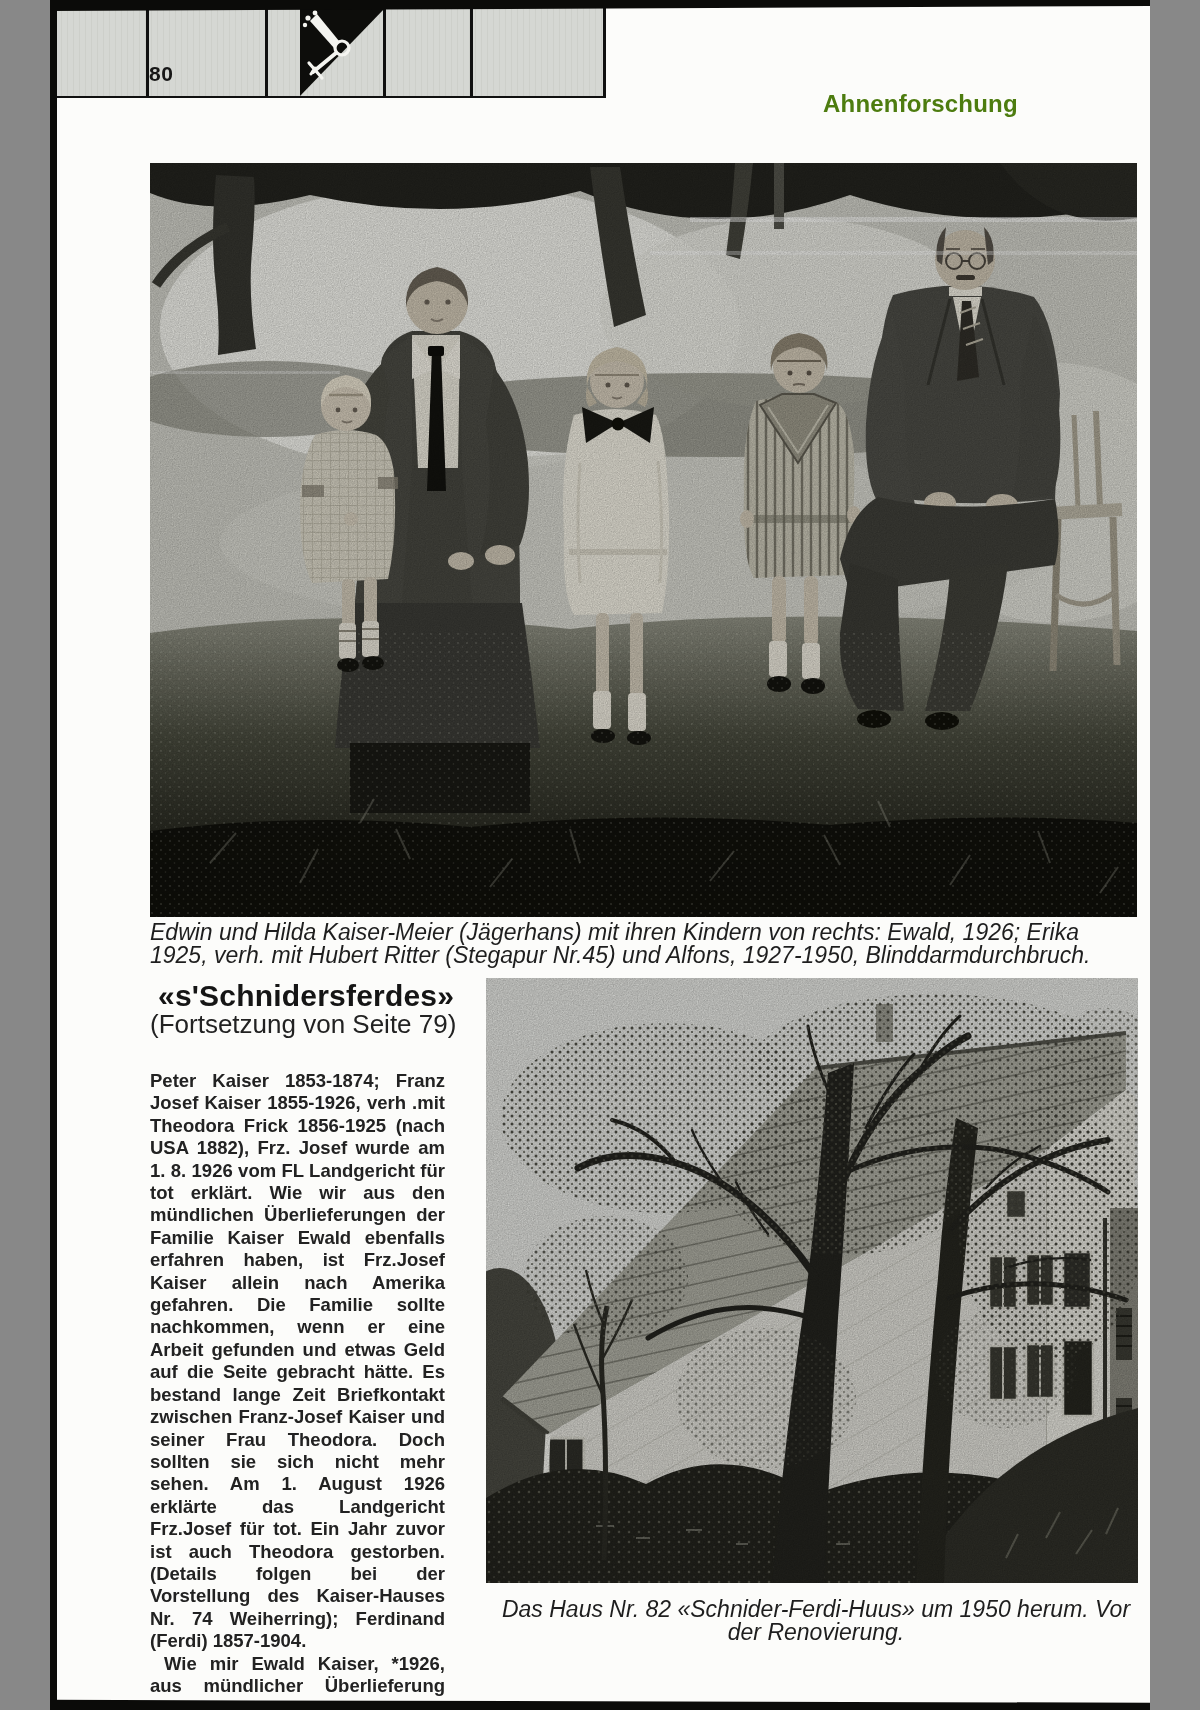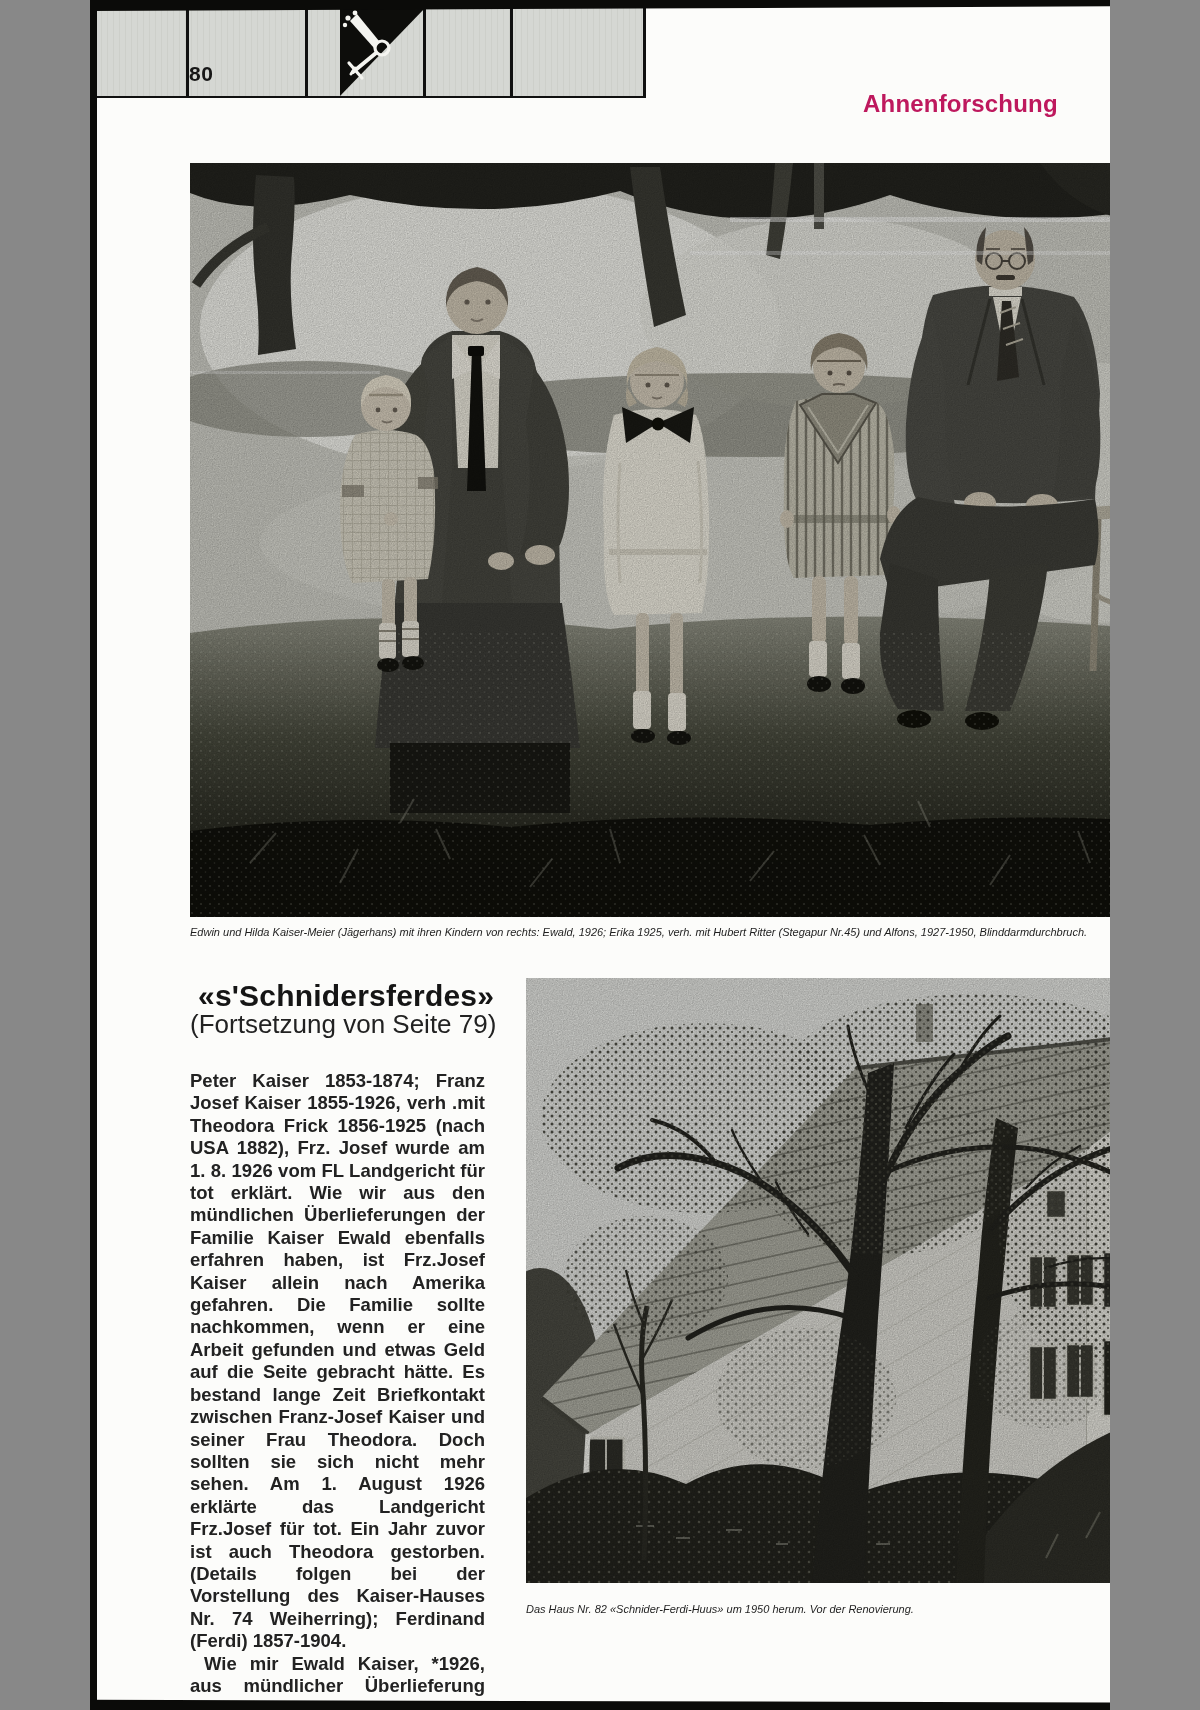--- a/index.html
+++ b/index.html
@@ -1,17 +1,17 @@
 <!DOCTYPE html>
 <html lang="de"><head>
 <meta charset="utf-8">
 <style>
   html,body{margin:0;padding:0;background:#888;}
   #scan{
-    position:relative; width:1020px; height:1710px; margin:0 auto;
+    position:relative; width:1100px; height:1710px; margin:0 auto;
     background:#fcfcfa; overflow:hidden;
     font-family:"Liberation Sans", sans-serif; color:#1c1c1c;
   }
   
   .edge{position:absolute; background:#0b0b09;}
   #edge-top{left:0; top:0; width:1146px; height:11px;
     clip-path:polygon(0 0,100% 0,100% 52%,0 100%);}
   #edge-left{left:0; top:6px; width:7px; height:1698px;}
   #edge-right{left:1189px; top:52px; width:11px; height:1658px;}
   #edge-bottom{left:0; top:1697px; width:1200px; height:13px;
@@ -25,33 +25,33 @@
     border-bottom:2px solid #101010;
   }
   .header-vline{position:absolute; top:0; width:3px; height:88px; background:#101010;}
   #corner-emblem{position:absolute; left:250px; top:8px; width:85px; height:88px;}
   #page-number{
     position:absolute; left:99px; top:62px; font-size:21px; font-weight:bold;
     letter-spacing:.5px; color:#171717;
   }
   #section-title{
     position:absolute; left:773px; top:90px; font-size:24px; font-weight:bold;
-    color:#be185d; letter-spacing:.2px;
+    color:#4d7c0f; letter-spacing:.2px;
   }
   
   figure{margin:0; padding:0; position:absolute;}
   #family-photo{left:100px; top:163px; width:987px; height:754px;}
   #family-photo svg, #house-photo svg{display:block;}
   #house-photo{left:436px; top:978px; width:652px; height:605px;}
   .photo-caption{
-    position:absolute; font-style:italic; font-size:11px; line-height:23px;
+    position:absolute; font-style:italic; font-size:23px; line-height:23px;
     color:#1e1e1e;
   }
   #family-photo-caption{left:100px; top:921px; width:992px;}
-  #house-photo-caption{left:436px; top:1598px; width:660px;}
+  #house-photo-caption{left:436px; top:1598px; width:660px;text-align:center;}
   
   #article-title{
     position:absolute; left:100px; top:971px; font-size:30px; font-weight:bold;
     color:#151515; letter-spacing:.2px;
   }
   #article-subtitle{position:absolute; left:100px; top:1009px; font-size:26px; color:#222;}
   #article-body{
     position:absolute; left:100px; top:1070px; width:295px;
     font-size:18.5px; line-height:22.4px; text-align:justify;
     color:#222; hyphens:auto; -webkit-hyphens:auto;

